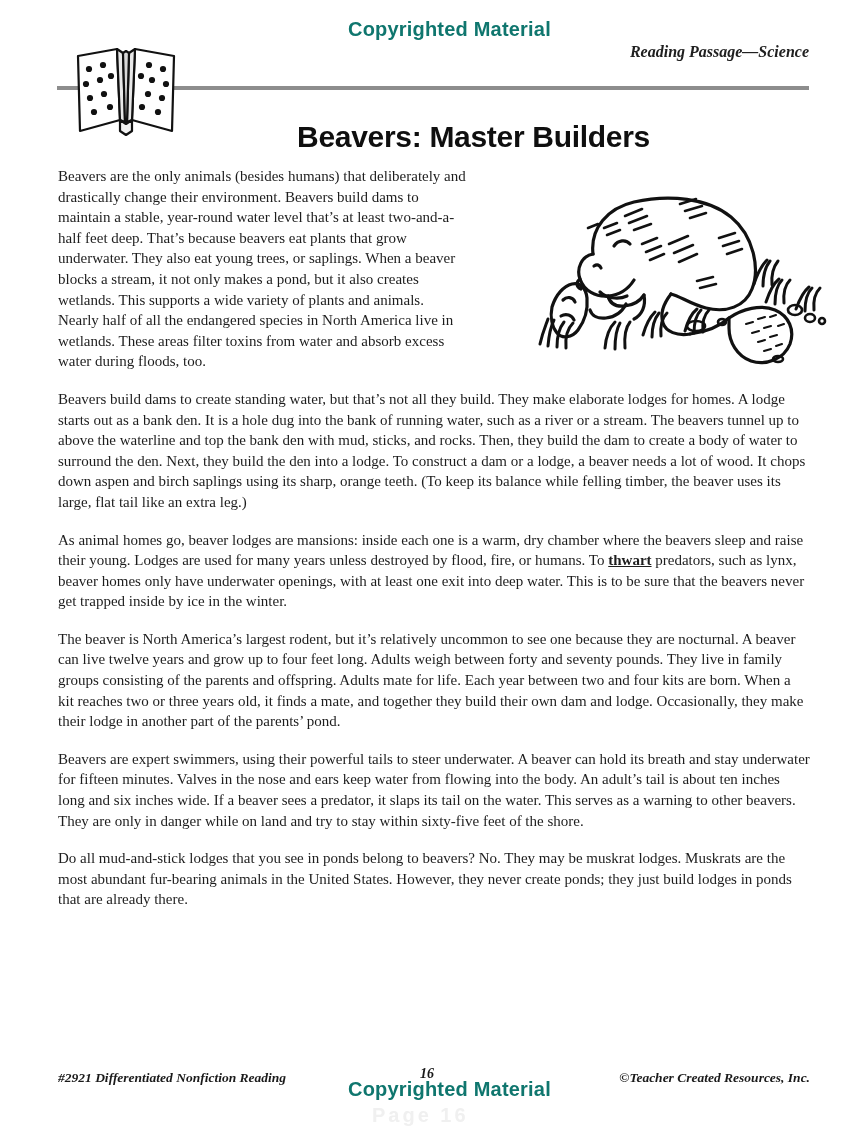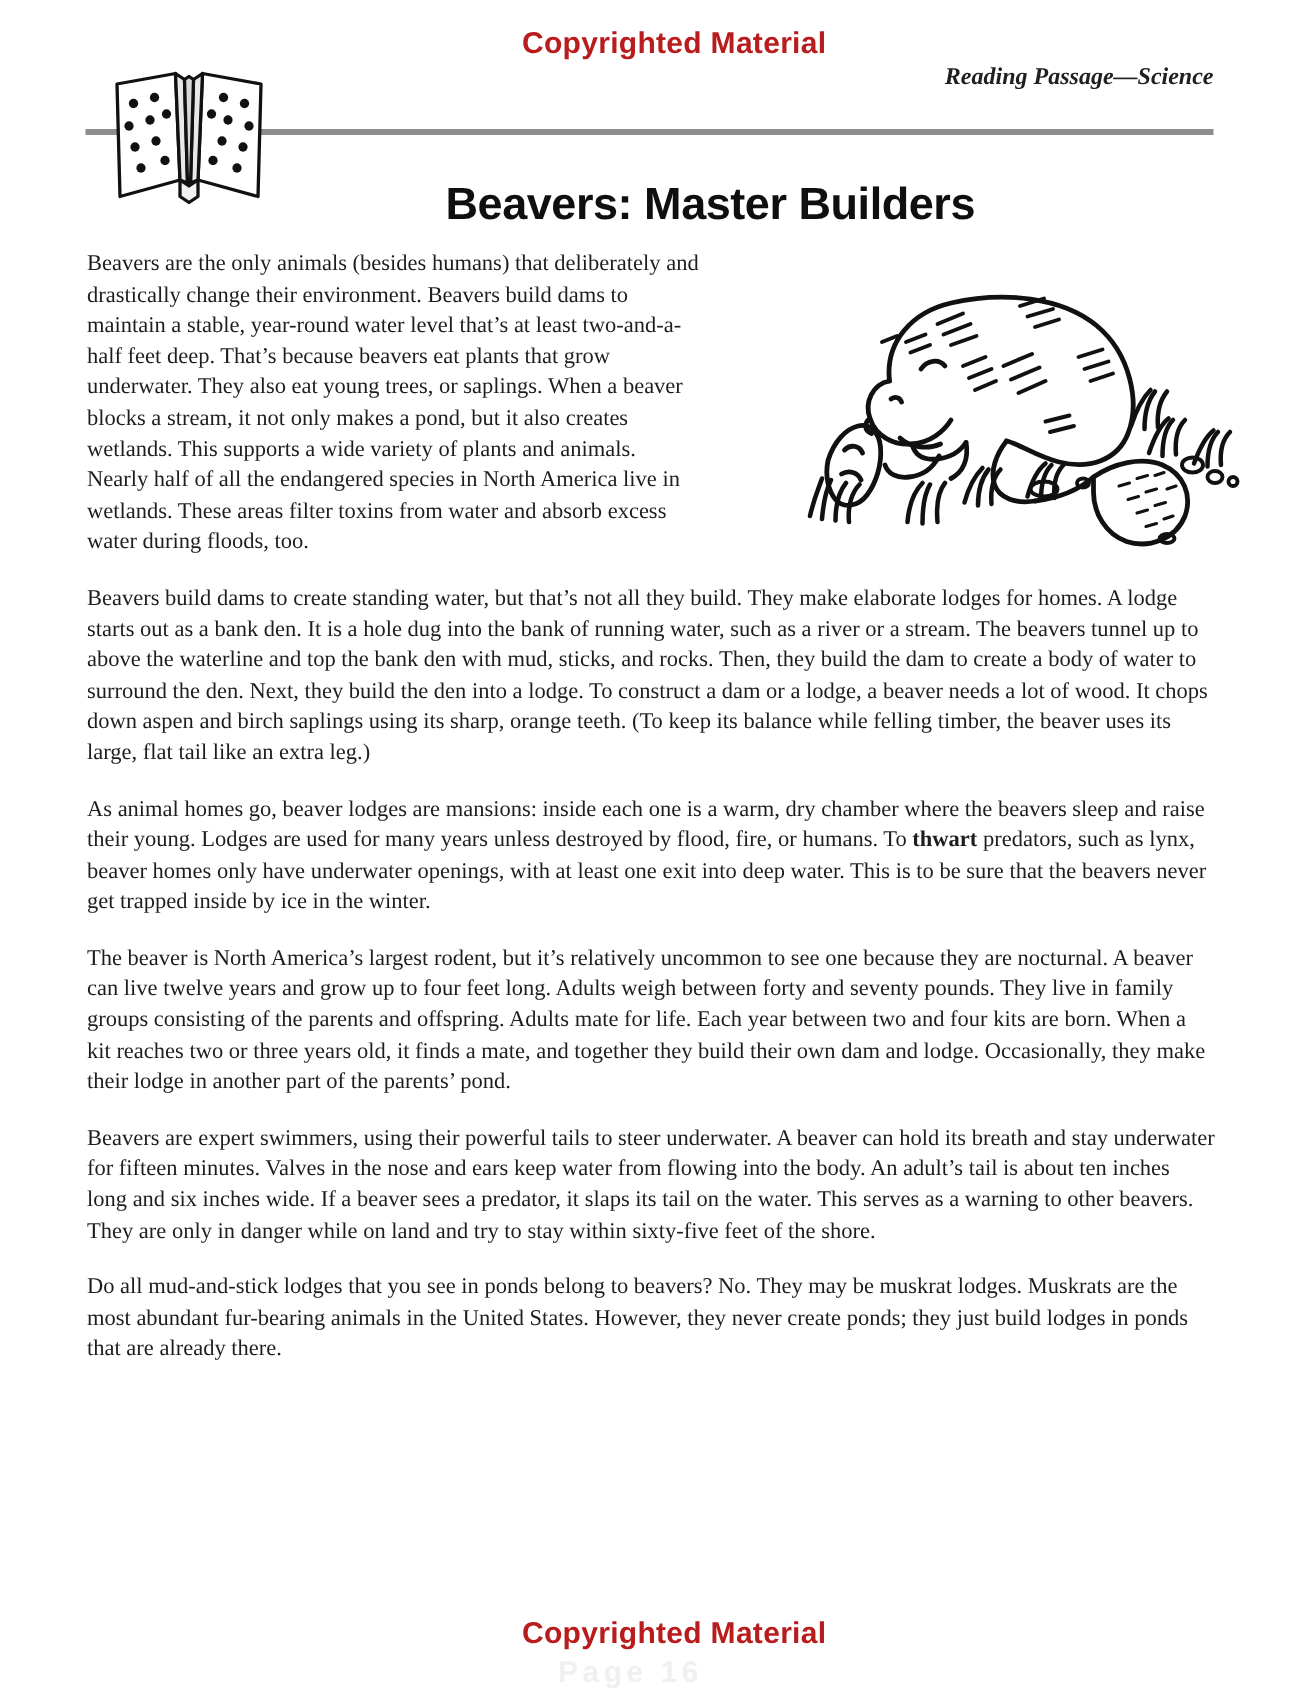--- a/index.html
+++ b/index.html
@@ -17,21 +17,21 @@
     height: 1135px;
     background: #ffffff;
     overflow: hidden;
   }
 
   
   .watermark {
     position: absolute;
     font-family: "Liberation Sans", "DejaVu Sans", sans-serif;
     font-weight: bold;
-    color: #b91c1c;
+    color: #0f766e;
     font-size: 20px;
     letter-spacing: 0.2px;
     white-space: nowrap;
     user-select: none;
   }
   #wm-top  { left: 348px; top: 18px; }
   #wm-bot  { left: 348px; top: 1078px; }
   #wm-page {
     position: absolute;
     left: 372px; top: 1104px;
@@ -94,21 +94,21 @@
   .para {
     font-size: 15px;
     line-height: 20.6px;
     color: #1d1d1d;
     margin: 0 0 17px 0;
     text-align: left;
   }
   .para.narrow {
     width: 410px;
   }
-  .para b { font-weight: bold; }
+  .para b { font-weight: bold; text-decoration: underline; }
 
   
   #beaver-art {
     position: absolute;
     left: 472px;
     top: 10px;
     width: 300px;
     height: 196px;
   }
 
@@ -292,18 +292,23 @@
     </div>
 
     <p class="para narrow">Beavers are the only animals (besides humans) that deliberately and drastically change their environment.  Beavers build dams to maintain a stable, year-round water level that’s at least two-and-a-half feet deep.  That’s because beavers eat plants that grow underwater.  They also eat young trees, or saplings.  When a beaver blocks a stream, it not only makes a pond, but it also creates wetlands.  This supports a wide variety of plants and animals.  Nearly half of all the endangered species in North America live in wetlands.  These areas filter toxins from water and absorb excess water during floods, too.</p>
     <p class="para">Beavers build dams to create standing water, but that’s not all they build.  They make elaborate lodges for homes.  A lodge starts out as a bank den.  It is a hole dug into the bank of running water, such as a river or a stream.  The beavers tunnel up to above the waterline and top the bank den with mud, sticks, and rocks.  Then, they build the dam to create a body of water to surround the den.  Next, they build the den into a lodge.  To construct a dam or a lodge, a beaver needs a lot of wood.  It chops down aspen and birch saplings using its sharp, orange teeth.  (To keep its balance while felling timber, the beaver uses its large, flat tail like an extra leg.)</p>
     <p class="para">As animal homes go, beaver lodges are mansions:  inside each one is a warm, dry chamber where the beavers sleep and raise their young.  Lodges are used for many years unless destroyed by flood, fire, or humans.  To <b>thwart</b> predators, such as lynx, beaver homes only have underwater openings, with at least one exit into deep water.  This is to be sure that the beavers never get trapped inside by ice in the winter.</p>
     <p class="para">The beaver is North America’s largest rodent, but it’s relatively uncommon to see one because they are nocturnal.  A beaver can live twelve years and grow up to four feet long.  Adults weigh between forty and seventy pounds.  They live in family groups consisting of the parents and offspring.  Adults mate for life.  Each year between two and four kits are born.  When a kit reaches two or three years old, it finds a mate, and together they build their own dam and lodge.  Occasionally, they make their lodge in another part of the parents’ pond.</p>
     <p class="para">Beavers are expert swimmers, using their powerful tails to steer underwater.  A beaver can hold its breath and stay underwater for fifteen minutes.  Valves in the nose and ears keep water from flowing into the body.  An adult’s tail is about ten inches long and six inches wide.  If a beaver sees a predator, it slaps its tail on the water.  This serves as a warning to other beavers.  They are only in danger while on land and try to stay within sixty-five feet of the shore.</p>
     <p class="para">Do all mud-and-stick lodges that you see in ponds belong to beavers?  No.  They may be muskrat lodges.  Muskrats are the most abundant fur-bearing animals in the United States.  However, they never create ponds; they just build lodges in ponds that are already there.</p>
   </div>
 
+  <div id="footer">
+    <span id="footer-left">#2921 Differentiated Nonfiction Reading</span>
+    <span id="footer-center">16</span>
+    <span id="footer-right">©Teacher Created Resources, Inc.</span>
+  </div>
 
   <div class="watermark" id="wm-bot">Copyrighted Material</div>
 
   <div id="wm-page">Page 16</div>
 
 </div>
 
 </body></html>

